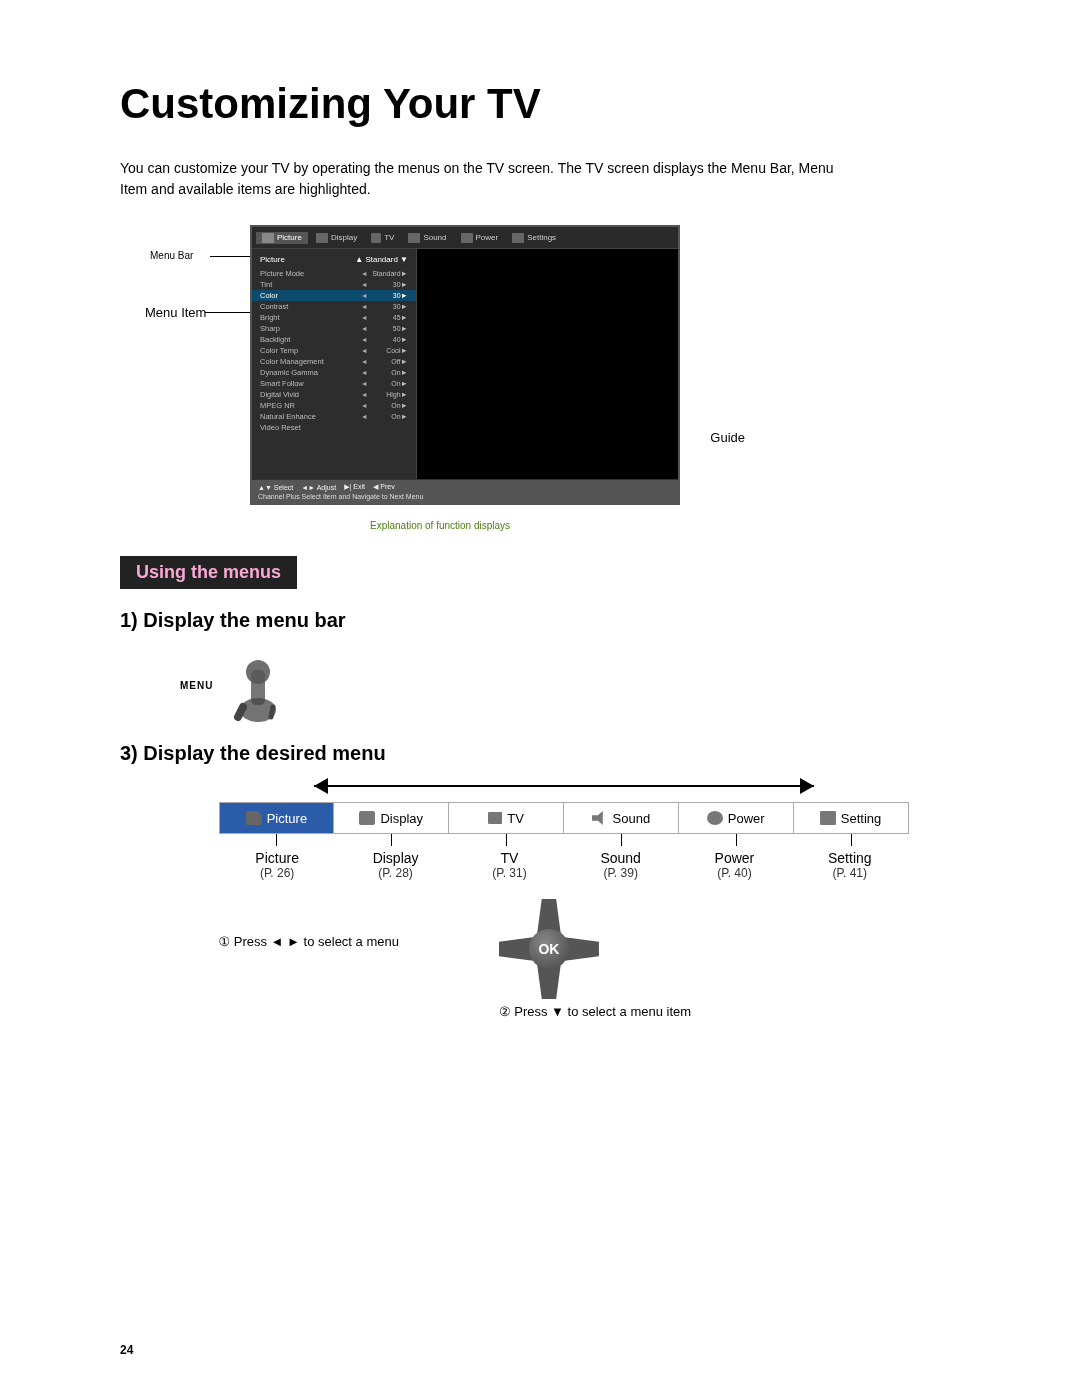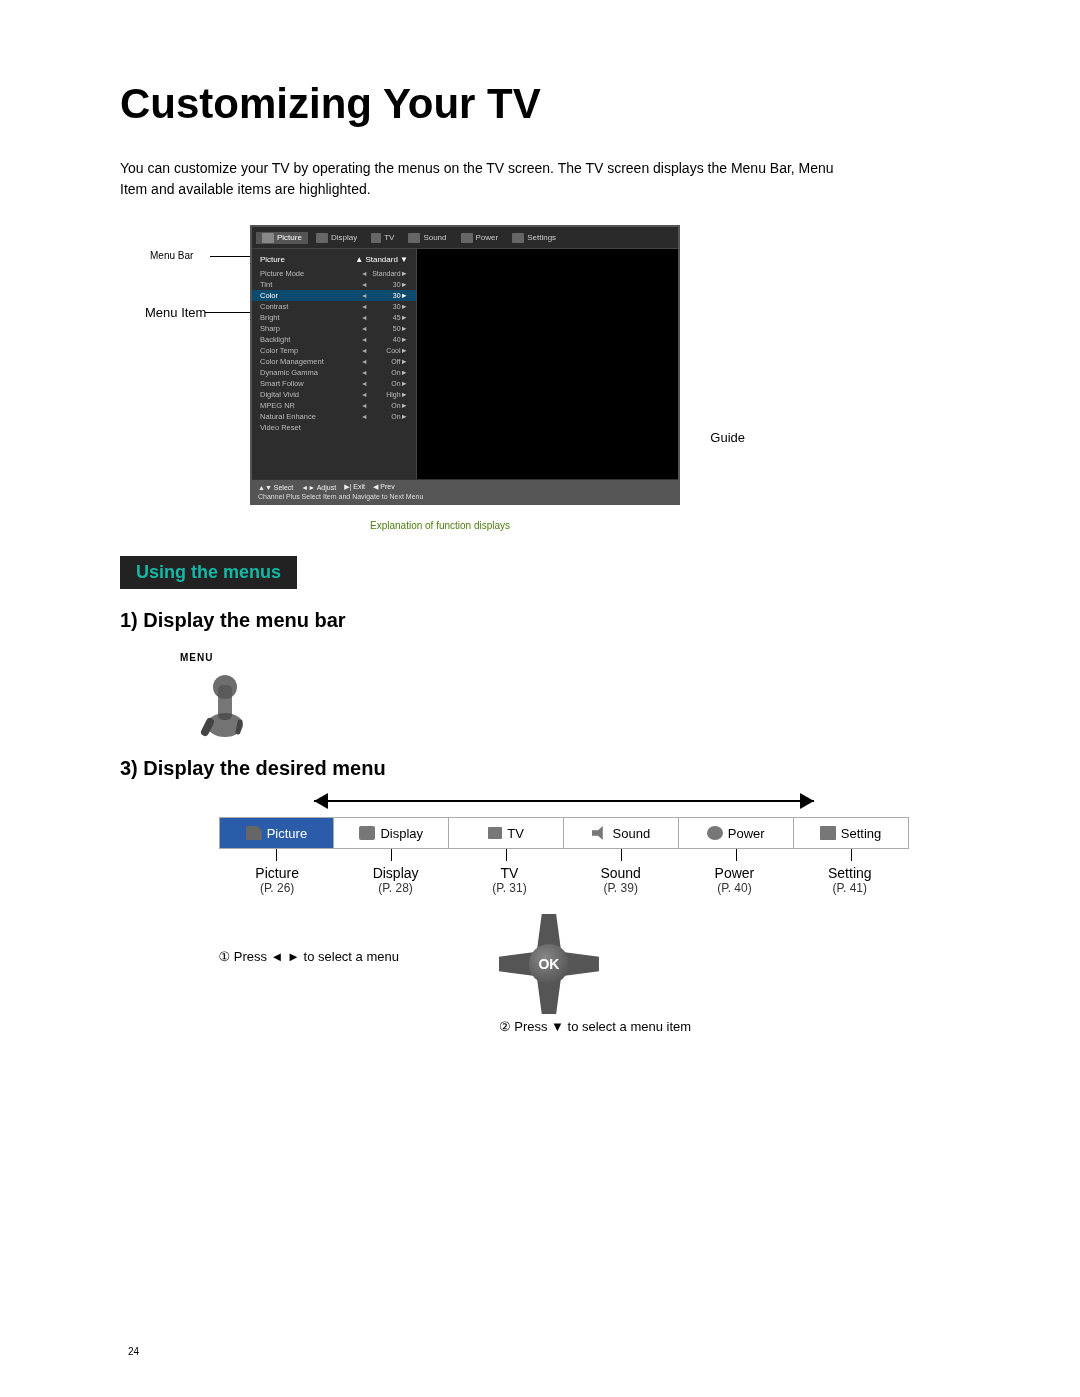--- a/index.html
+++ b/index.html
@@ -142,21 +142,21 @@
     .explanation-text {
       font-size: 10px;
       margin-top: 8px;
       margin-left: 120px;
       color: #4d7c0f;
     }
 
     
     .section-heading {
       background: #222;
-      color: #14b8a6;
+      color: #f9a8d4;
       display: inline-block;
       padding: 6px 16px;
       font-size: 18px;
       font-weight: bold;
       margin: 25px 0 20px 0;
     }
 
     .step-heading {
       font-size: 20px;
       font-weight: bold;
@@ -344,33 +344,33 @@
     }
 
     .joy-arm.right {
       right: 0; top: 38px;
       width: 36px; height: 24px;
       border-radius: 0 4px 4px 0;
       clip-path: polygon(0% 0%, 100% 20%, 100% 80%, 0% 100%);
     }
 
     .page-number {
-      font-size: 10px;
-      font-weight: normal;
+      font-size: 12px;
+      font-weight: bold;
       position: absolute;
       bottom: 40px;
-      left: 128px;
+      left: 120px;
     }
 
     
     .hand-svg-area {
       margin: 5px 0 20px 60px;
       display: flex;
-      flex-direction: column;
-      align-items: flex-start;
+      flex-direction: row;
+      align-items: center;
     }
 
     .tv-diagram-outer {
       position: relative;
       margin-bottom: 5px;
     }
 
     
     .lbl-menu-bar {
       position: absolute;

